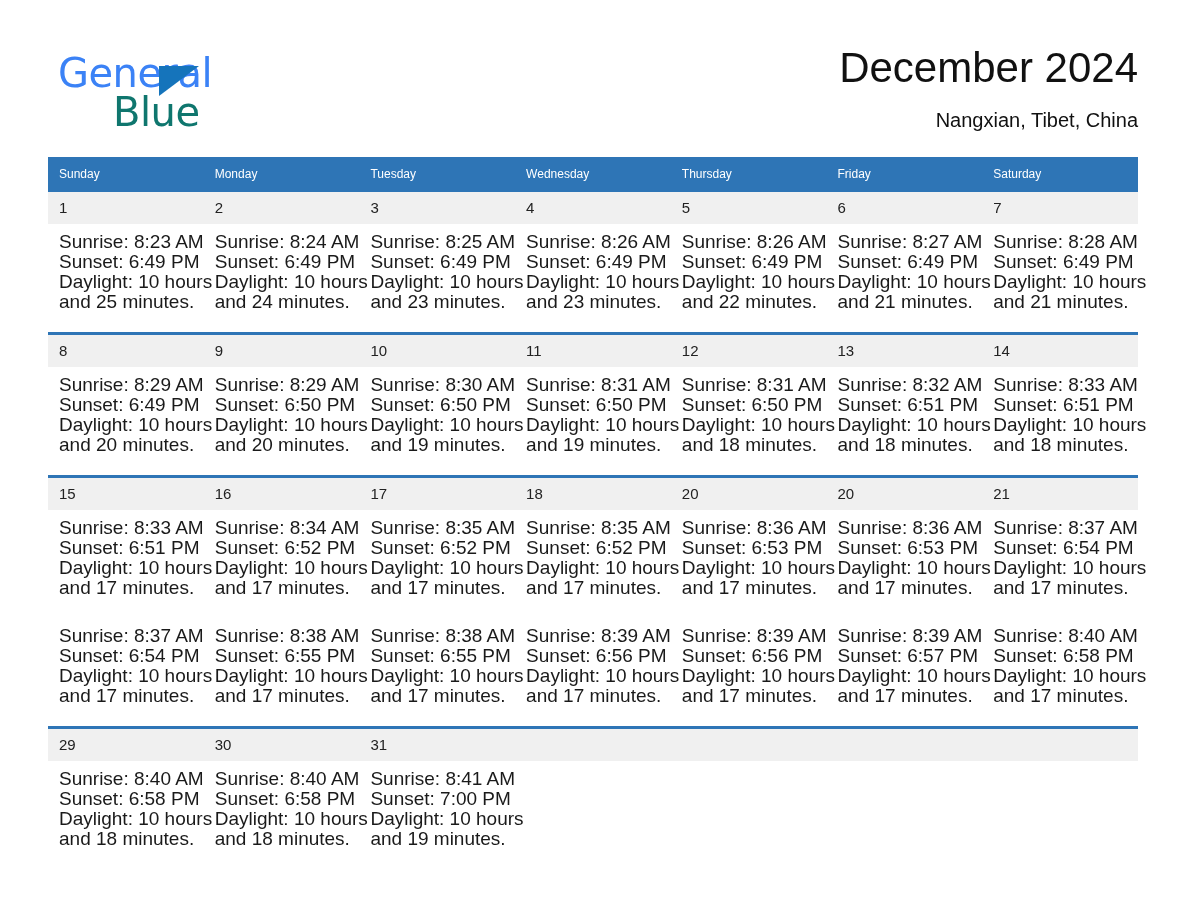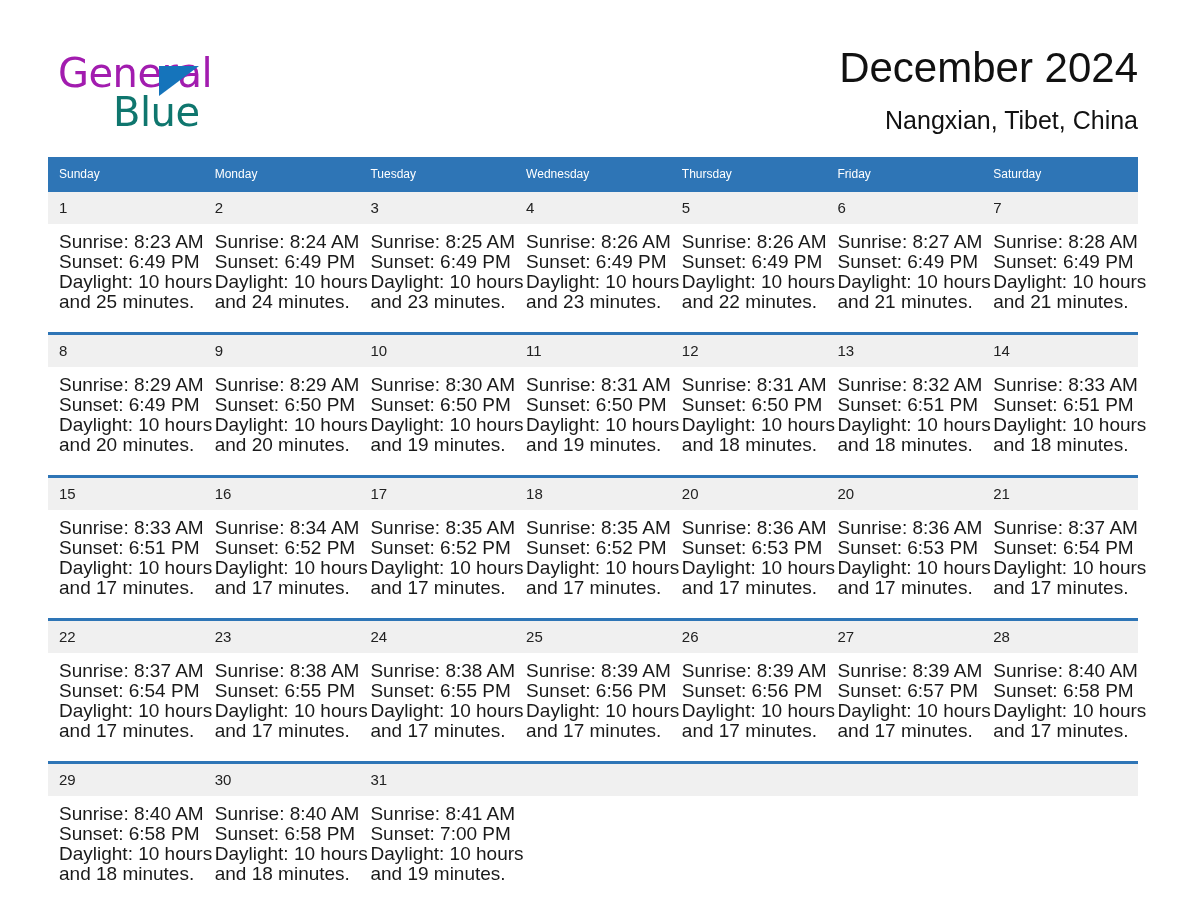--- a/index.html
+++ b/index.html
@@ -38,21 +38,21 @@
     width: 320px;
     height: 92px;
   }
   .brand-general {
     position: absolute;
     left: 0;
     top: 0;
     font-size: 40px;
     line-height: 46px;
     letter-spacing: -0.5px;
-    color: #a21caf;
+    color: #3b82f6;
     font-family: "DejaVu Sans", sans-serif;
     font-weight: 400;
   }
   .brand-triangle {
     position: absolute;
     left: 101px;
     top: 16px;
     width: 0;
     height: 0;
     border-top: 30px solid #1574bb;
@@ -78,21 +78,21 @@
   }
   .cal-title {
     font-size: 42px;
     line-height: 52px;
     font-weight: 400;
     color: #111111;
     white-space: nowrap;
   }
   .cal-subtitle {
     margin-top: 13px;
-    font-size: 25px;
+    font-size: 20px;
     line-height: 27px;
     font-weight: 400;
     color: #111111;
     white-space: nowrap;
   }
 
   
   .calendar {
     position: absolute;
     left: 48px;
@@ -326,29 +326,20 @@
             <div class="line">and 17 minutes.</div>
           </td>
         <td>
             <div class="line">Sunrise: 8:37 AM</div>
             <div class="line">Sunset: 6:54 PM</div>
             <div class="line">Daylight: 10 hours</div>
             <div class="line">and 17 minutes.</div>
           </td>
       </tr>
 
-      <tr class="daynum-row sep">
-        <td>22</td>
-        <td>23</td>
-        <td>24</td>
-        <td>25</td>
-        <td>26</td>
-        <td>27</td>
-        <td>28</td>
-      </tr>
       <tr class="detail-row">
         <td>
             <div class="line">Sunrise: 8:37 AM</div>
             <div class="line">Sunset: 6:54 PM</div>
             <div class="line">Daylight: 10 hours</div>
             <div class="line">and 17 minutes.</div>
           </td>
         <td>
             <div class="line">Sunrise: 8:38 AM</div>
             <div class="line">Sunset: 6:55 PM</div>

